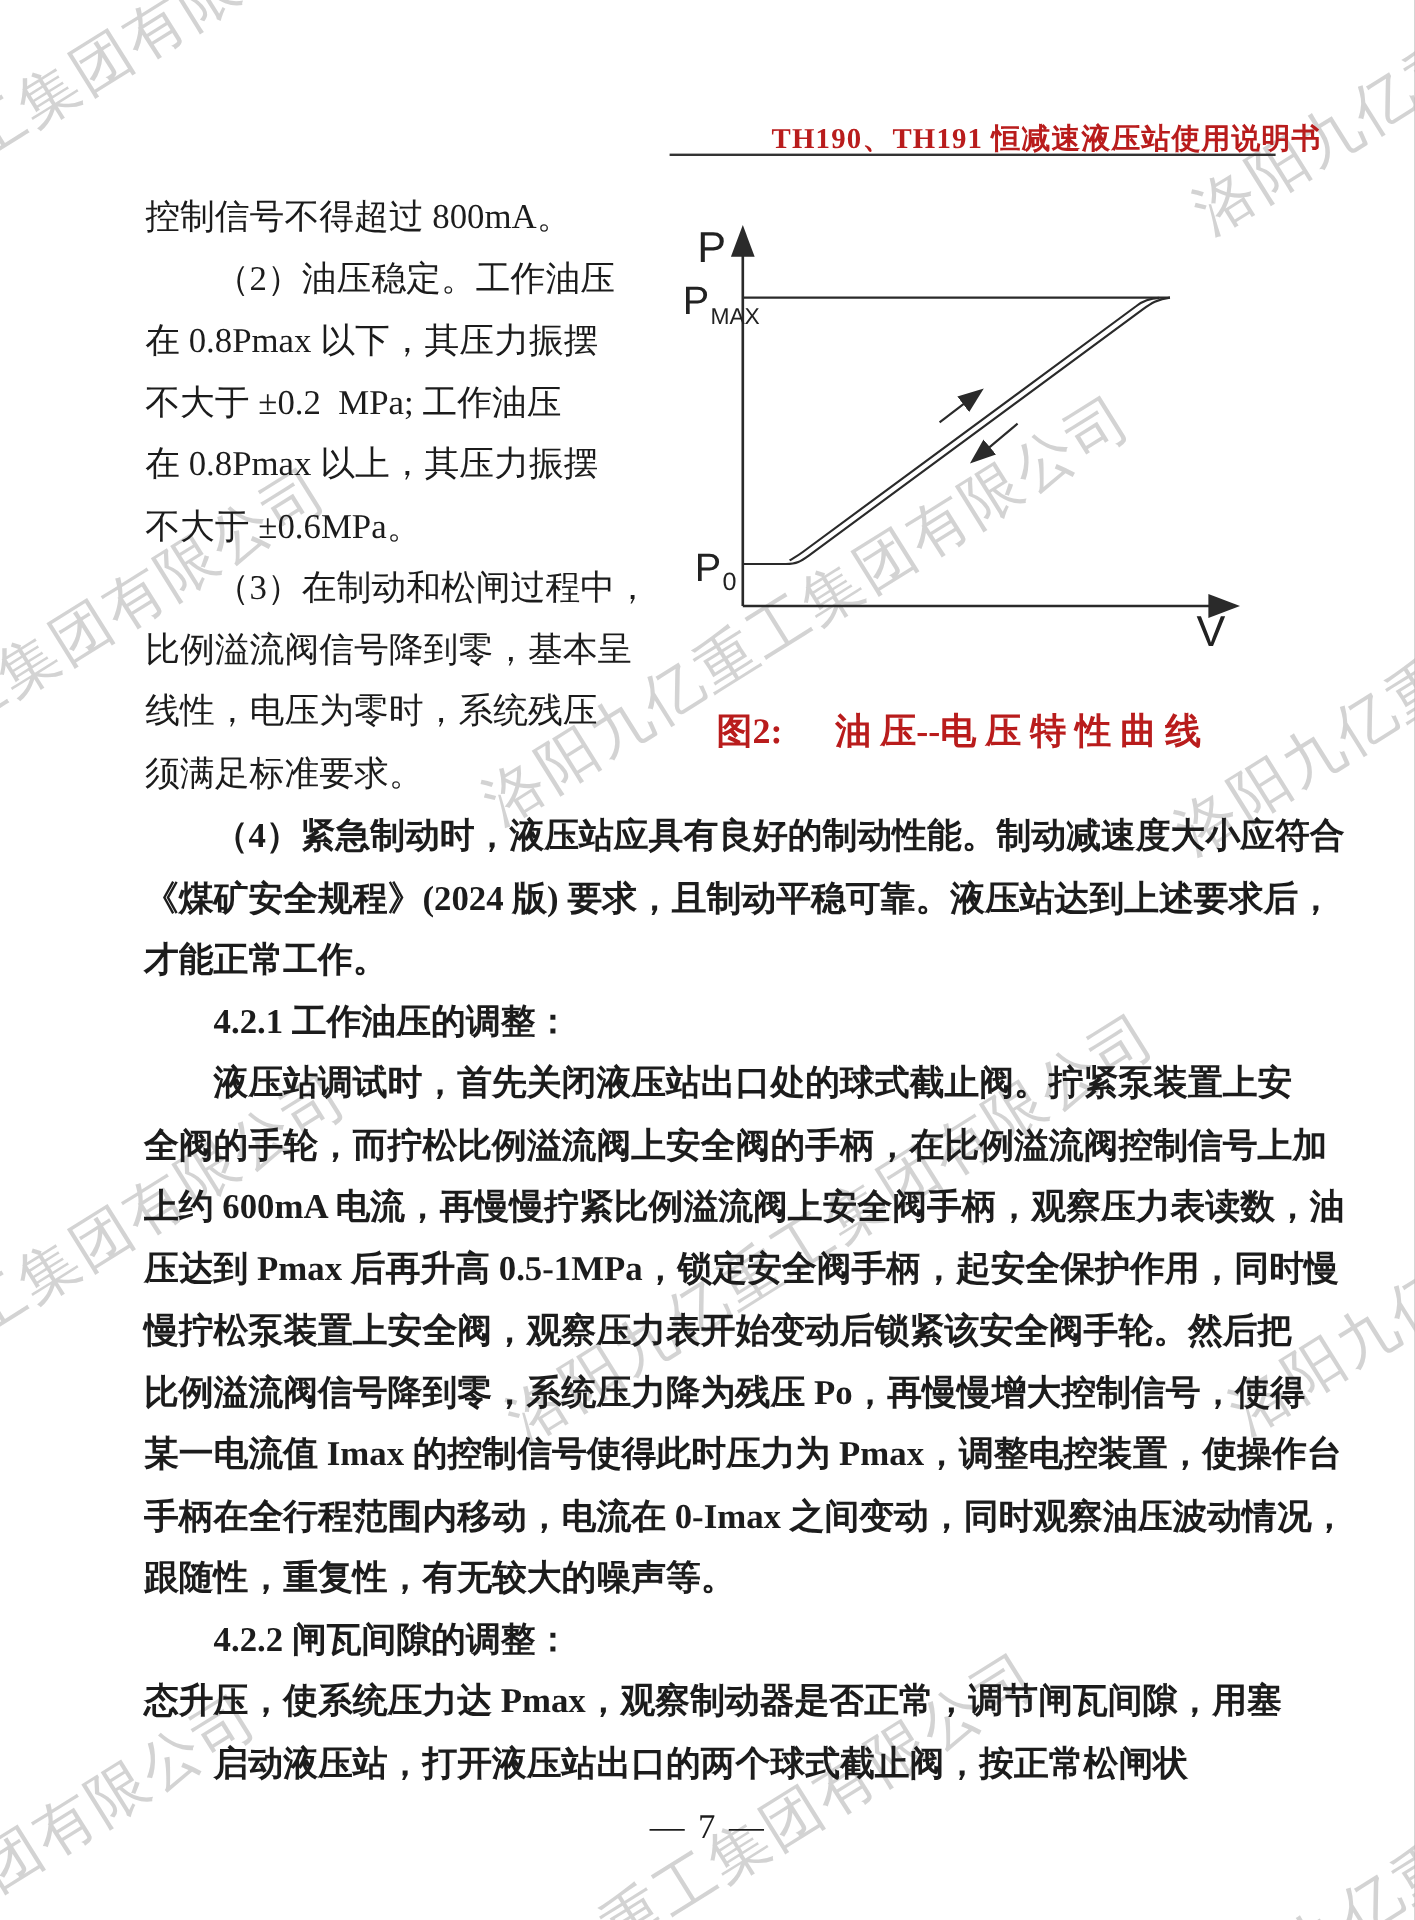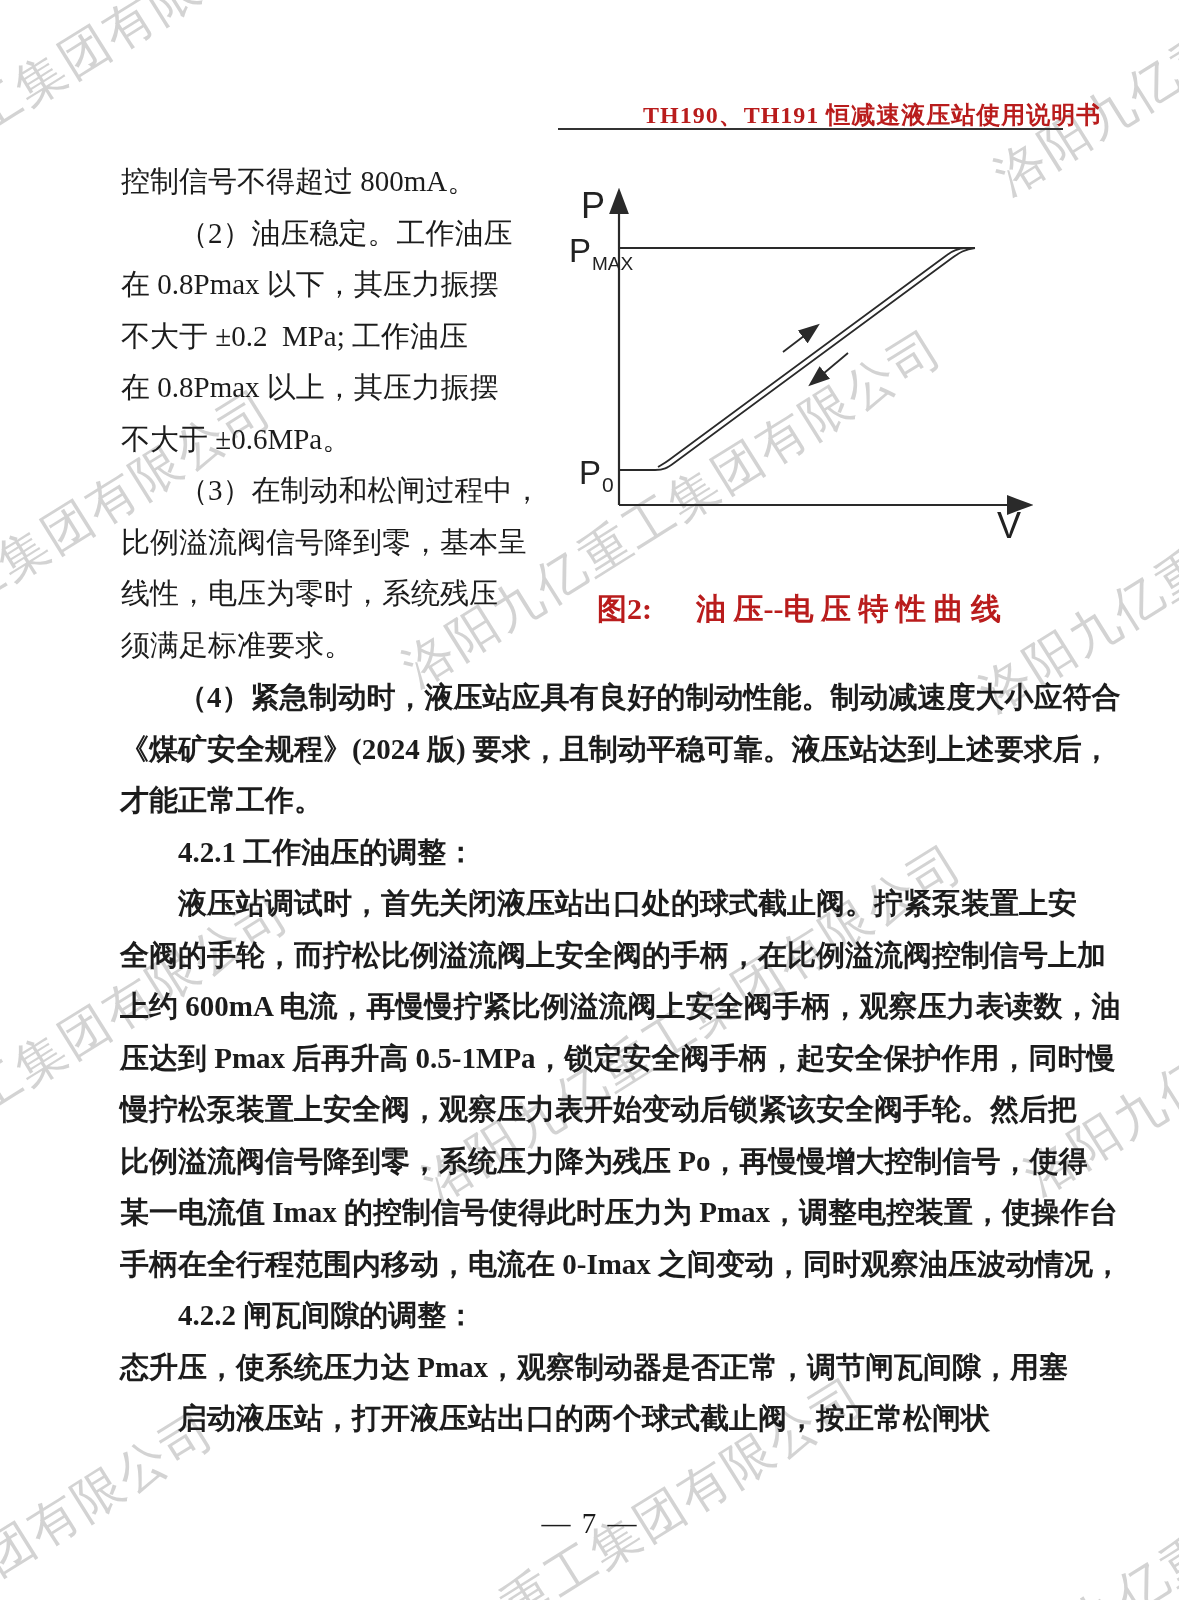--- a/index.html
+++ b/index.html
@@ -131,20 +131,21 @@
       <span class="textline">才能正常工作。</span>
       <span class="textline">　　4.2.1 工作油压的调整：</span>
       <span class="textline">　　液压站调试时，首先关闭液压站出口处的球式截止阀。拧紧泵装置上安</span>
       <span class="textline">全阀的手轮，而拧松比例溢流阀上安全阀的手柄，在比例溢流阀控制信号上加</span>
       <span class="textline">上约 600mA 电流，再慢慢拧紧比例溢流阀上安全阀手柄，观察压力表读数，油</span>
       <span class="textline">压达到 Pmax 后再升高 0.5-1MPa，锁定安全阀手柄，起安全保护作用，同时慢</span>
       <span class="textline">慢拧松泵装置上安全阀，观察压力表开始变动后锁紧该安全阀手轮。然后把</span>
       <span class="textline">比例溢流阀信号降到零，系统压力降为残压 Po，再慢慢增大控制信号，使得</span>
       <span class="textline">某一电流值 Imax 的控制信号使得此时压力为 Pmax，调整电控装置，使操作台</span>
       <span class="textline">手柄在全行程范围内移动，电流在 0-Imax 之间变动，同时观察油压波动情况，</span>
+      <span class="textline">跟随性，重复性，有无较大的噪声等。</span>
       <span class="textline">　　4.2.2 闸瓦间隙的调整：</span>
       <span class="textline">态升压，使系统压力达 Pmax，观察制动器是否正常，调节闸瓦间隙，用塞</span>
       <span class="textline">　　启动液压站，打开液压站出口的两个球式截止阀，按正常松闸状</span>
     </div>
 
   <div class="page-number">— 7 —</div>
 
 </div>
 
 </body></html>

